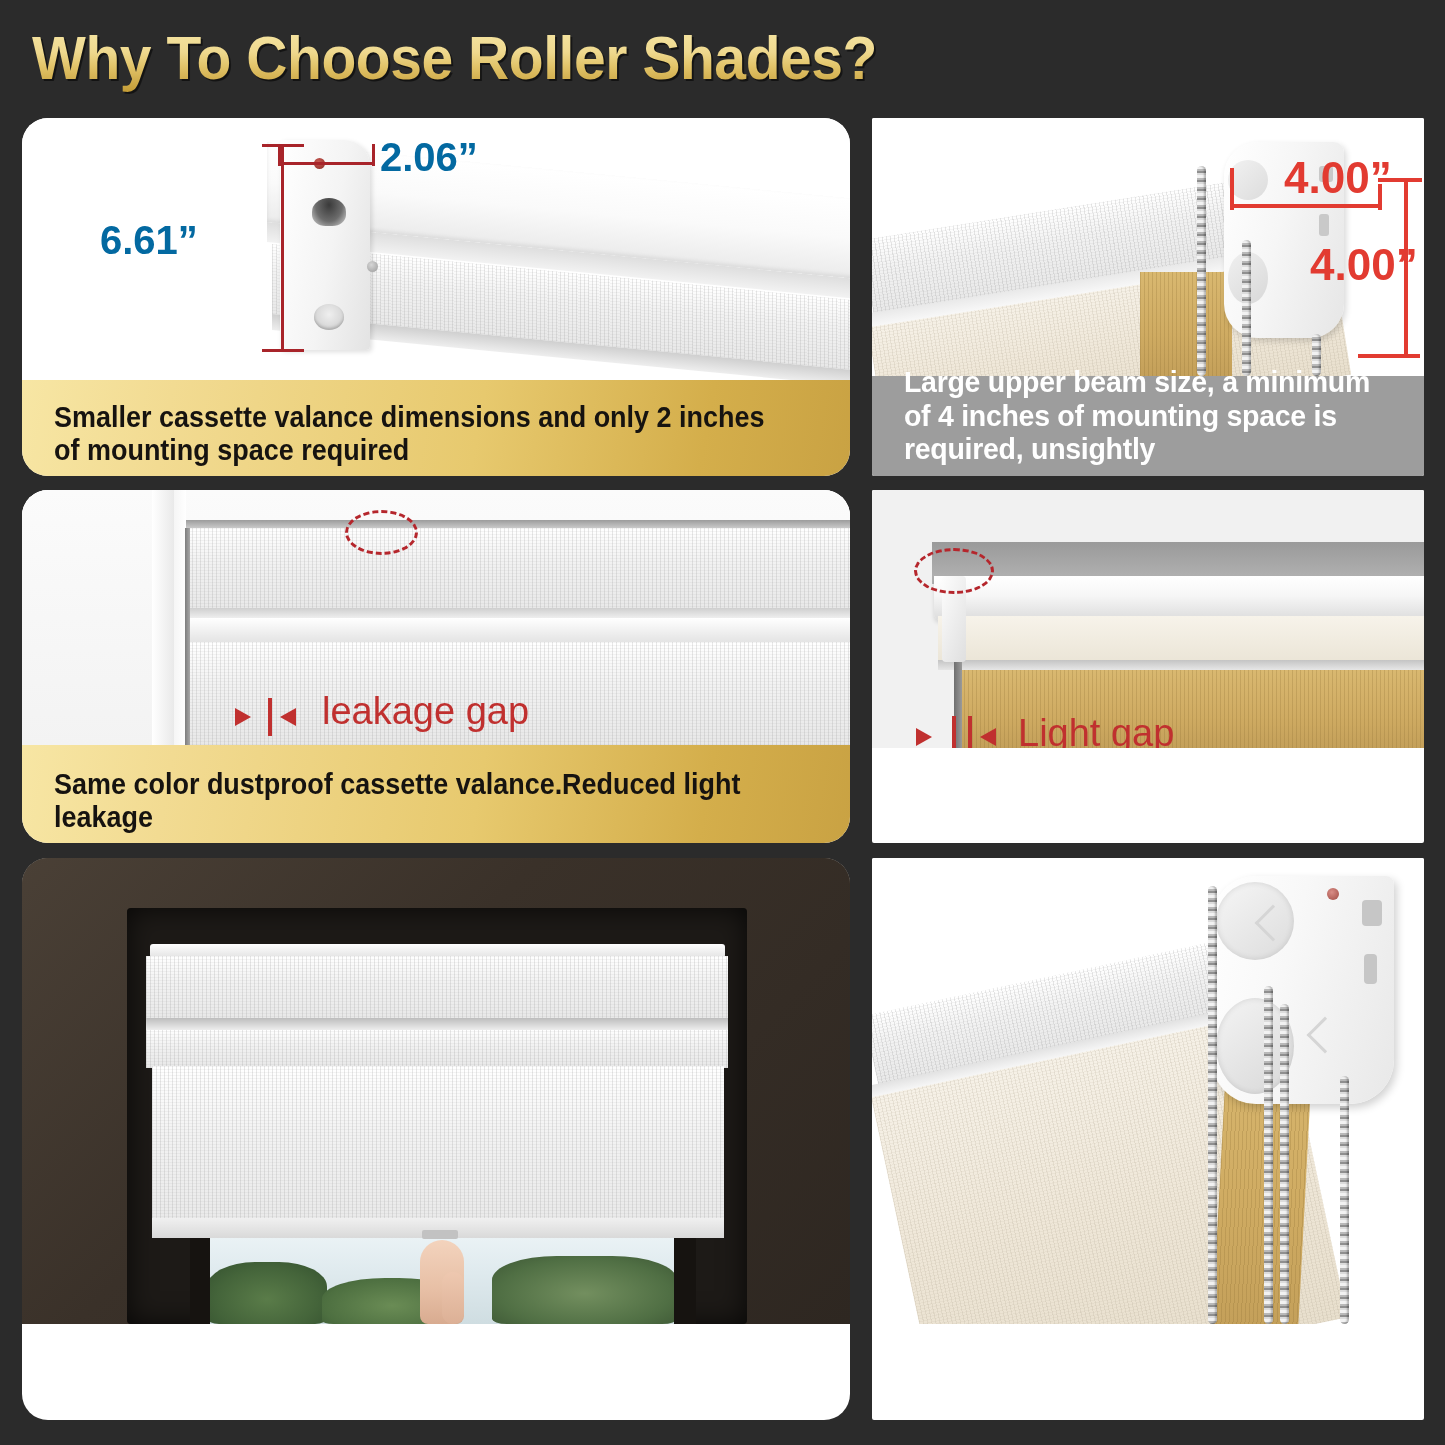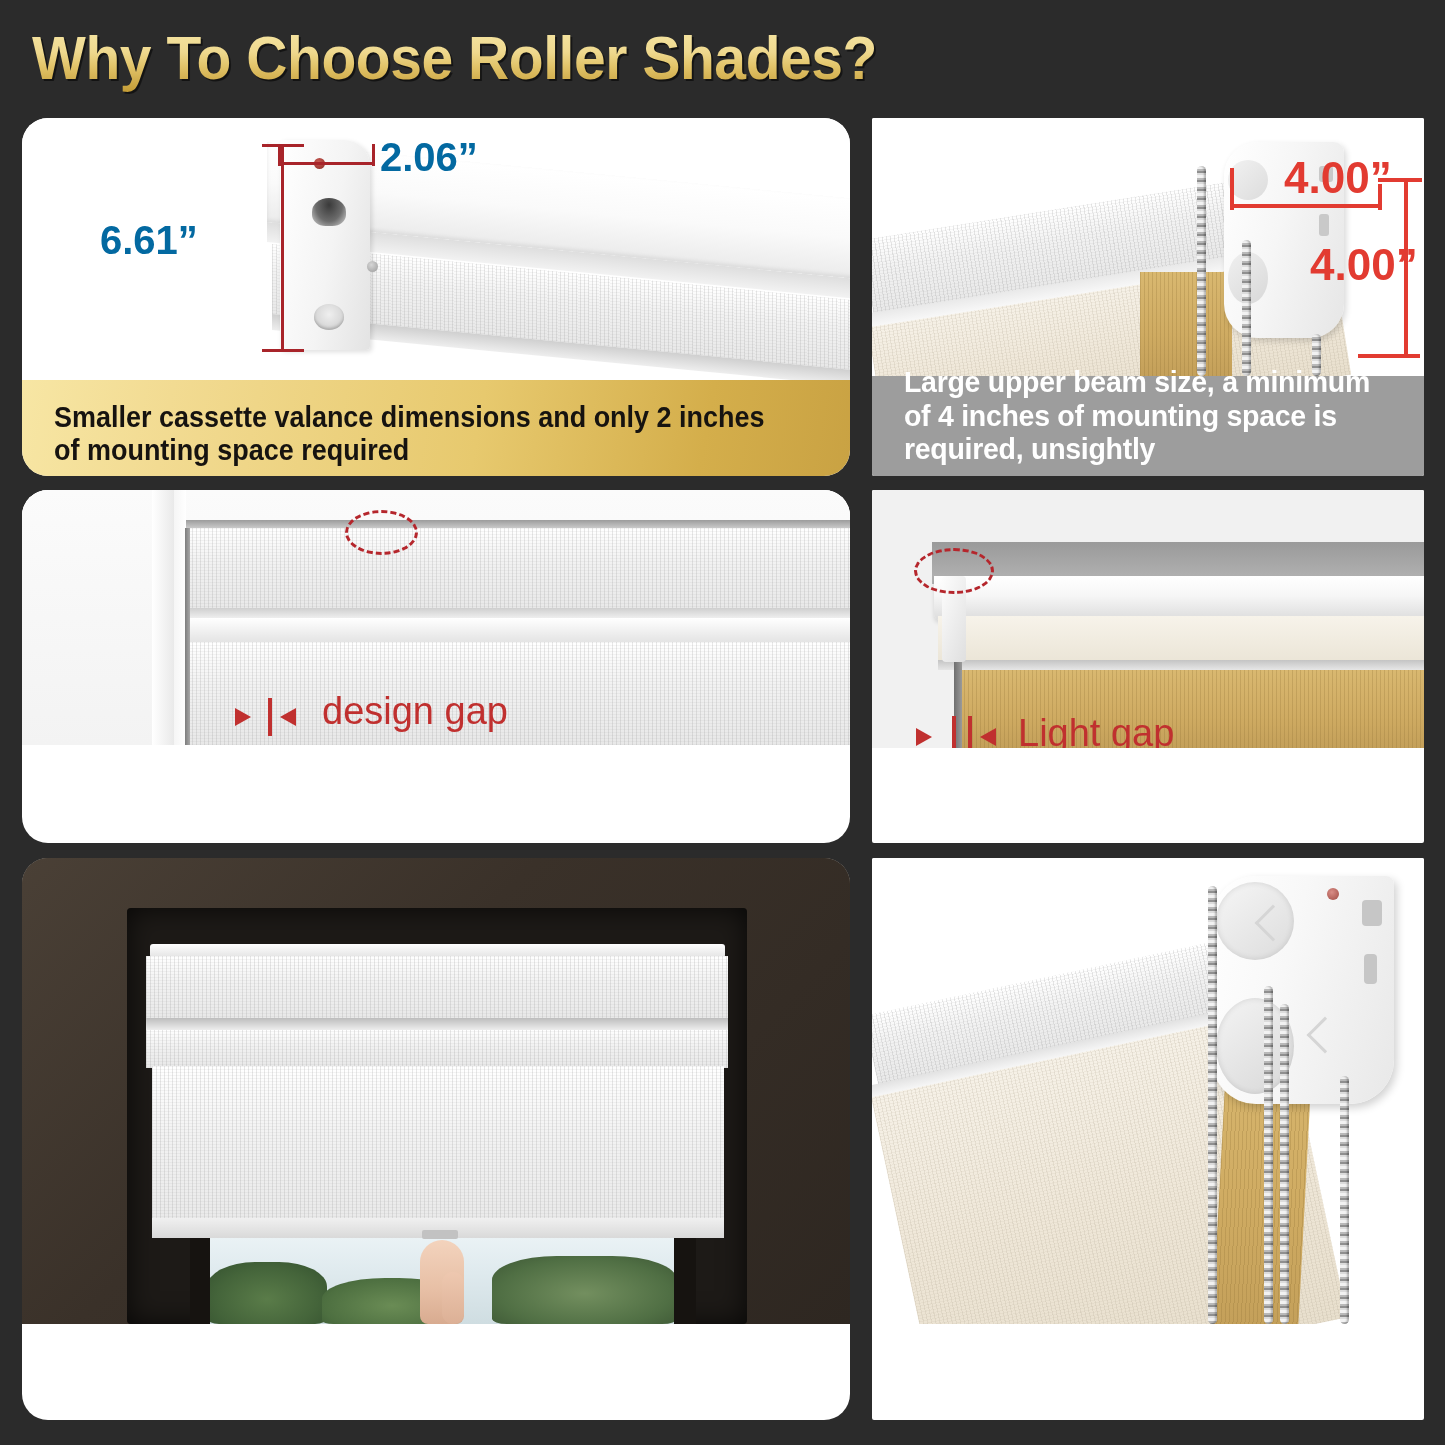--- a/index.html
+++ b/index.html
@@ -210,23 +210,26 @@
     <div style="position:absolute;left:166px;top:152px;width:662px;height:103px;" class="blindfab"></div>
 
     <div style="position:absolute;left:163px;top:38px;width:5px;height:217px;
          background:linear-gradient(90deg,#7d7d7d,#a8a8a8);"></div>
 
     <div class="dashed-ellipse" style="left:323px;top:20px;width:73px;height:45px;"></div>
 
     <div class="arrow-r" style="left:213px;top:218px;"></div>
     <div class="dim-line" style="left:246px;top:208px;width:4px;height:38px;background:#c0302f;"></div>
     <div class="arrow-l" style="left:258px;top:218px;"></div>
-    <div class="red-note" style="left:300px;top:200px;font-size:38px;">design gap</div>
-  </div>
-
+    <div class="red-note" style="left:300px;top:200px;font-size:38px;">leakage gap</div>
+  </div>
+
+  <div class="caption good" style="height:98px;">
+    <span>Same color dustproof cassette valance.Reduced light leakage</span>
+  </div>
 </div>
 
 <div class="panel bad" style="left:872px; top:490px; width:552px; height:353px;">
   <div class="photo" style="height:258px;background:#f4f4f4;">
     <div style="position:absolute;left:0;top:0;width:552px;height:258px;background:#f1f1f1;"></div>
 
     <div style="position:absolute;left:60px;top:52px;width:492px;height:42px;
          background:linear-gradient(180deg,#9a9a9a,#b4b4b4);"></div>
 
     <div style="position:absolute;left:62px;top:86px;width:490px;height:44px;

